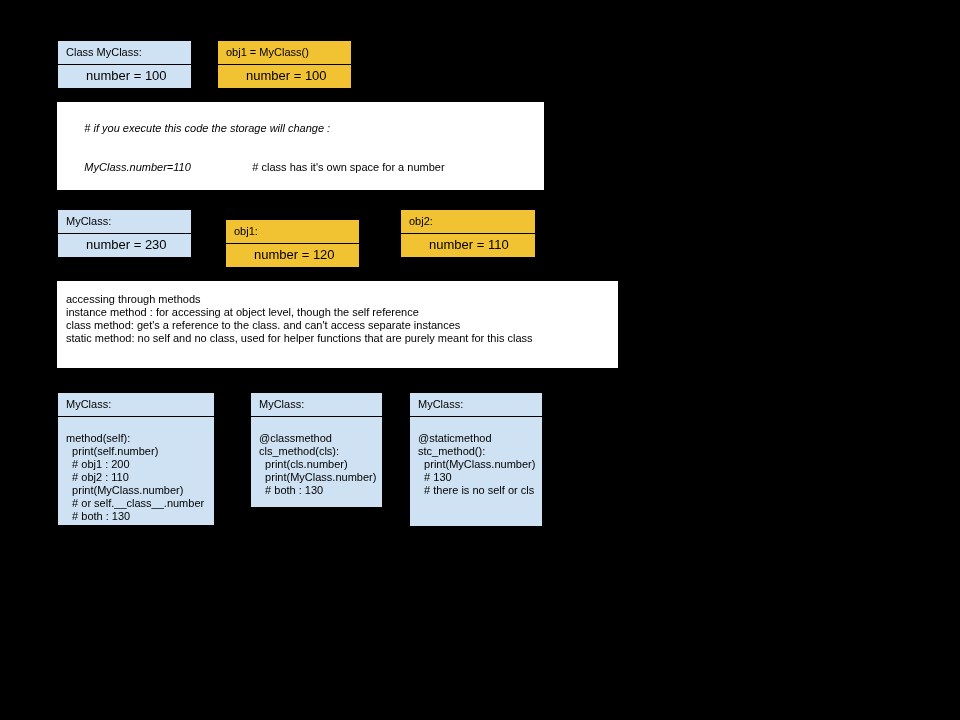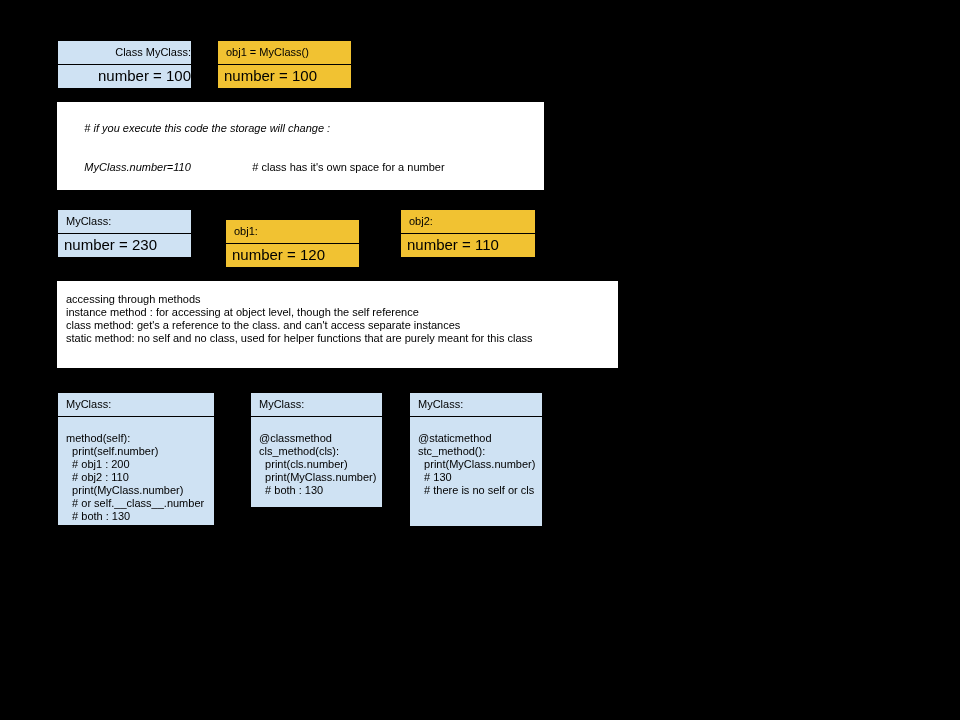--- a/index.html
+++ b/index.html
@@ -8,21 +8,21 @@
     position:relative; width:960px; height:720px; background:#000000;
     font-family:"Liberation Sans", sans-serif; color:#000;
     overflow:hidden;
   }
   .abs { position:absolute; }
   .cell-box { border:1px solid #000; }
   .cell-header {
     height:24px; line-height:23px; padding-left:8px; font-size:11px;
     border-bottom:1px solid #000; white-space:pre;
   }
-  .cell-row { height:23px; line-height:22px; padding-left:6px; font-size:15px; white-space:pre; }
+  .cell-row { height:23px; line-height:22px; padding-left:28px; font-size:13px; white-space:pre; }
   .blue   { background:#cfe2f3; }
   .yellow { background:#f1c232; }
   .note {
     background:#ffffff; font-size:11px; padding:7px 9px;
   }
   .note .line { line-height:13px; white-space:pre; min-height:13px; }
   .code-col { display:inline-block; min-width:168px; white-space:pre; vertical-align:top;font-style:italic; }
   .comment-col { white-space:pre; }
   .mbox { border:1px solid #000; background:#cfe2f3; }
   .mbox-header {
@@ -30,21 +30,21 @@
     border-bottom:1px solid #000; white-space:pre;
   }
   .mbox-body { padding:15px 8px 0; font-size:11px; }
   .mbox-body .line { line-height:13px; white-space:pre; min-height:13px; }
 </style>
 </head>
 <body>
 
 <div id="canvas">
 
-  <div class="abs cell-box blue" style="left:57px; top:40px; width:135px;text-align:right;">
+  <div class="abs cell-box blue" style="left:57px; top:40px; width:135px;">
     <div class="cell-header">Class MyClass:</div>
     <div class="cell-row">number = 100</div>
   </div>
 
   <div class="abs cell-box yellow" style="left:217px; top:40px; width:135px;">
     <div class="cell-header">obj1 = MyClass()</div>
     <div class="cell-row">number = 100</div>
   </div>
 
   <div class="abs note" style="left:57px; top:102px; width:487px; height:88px;">

